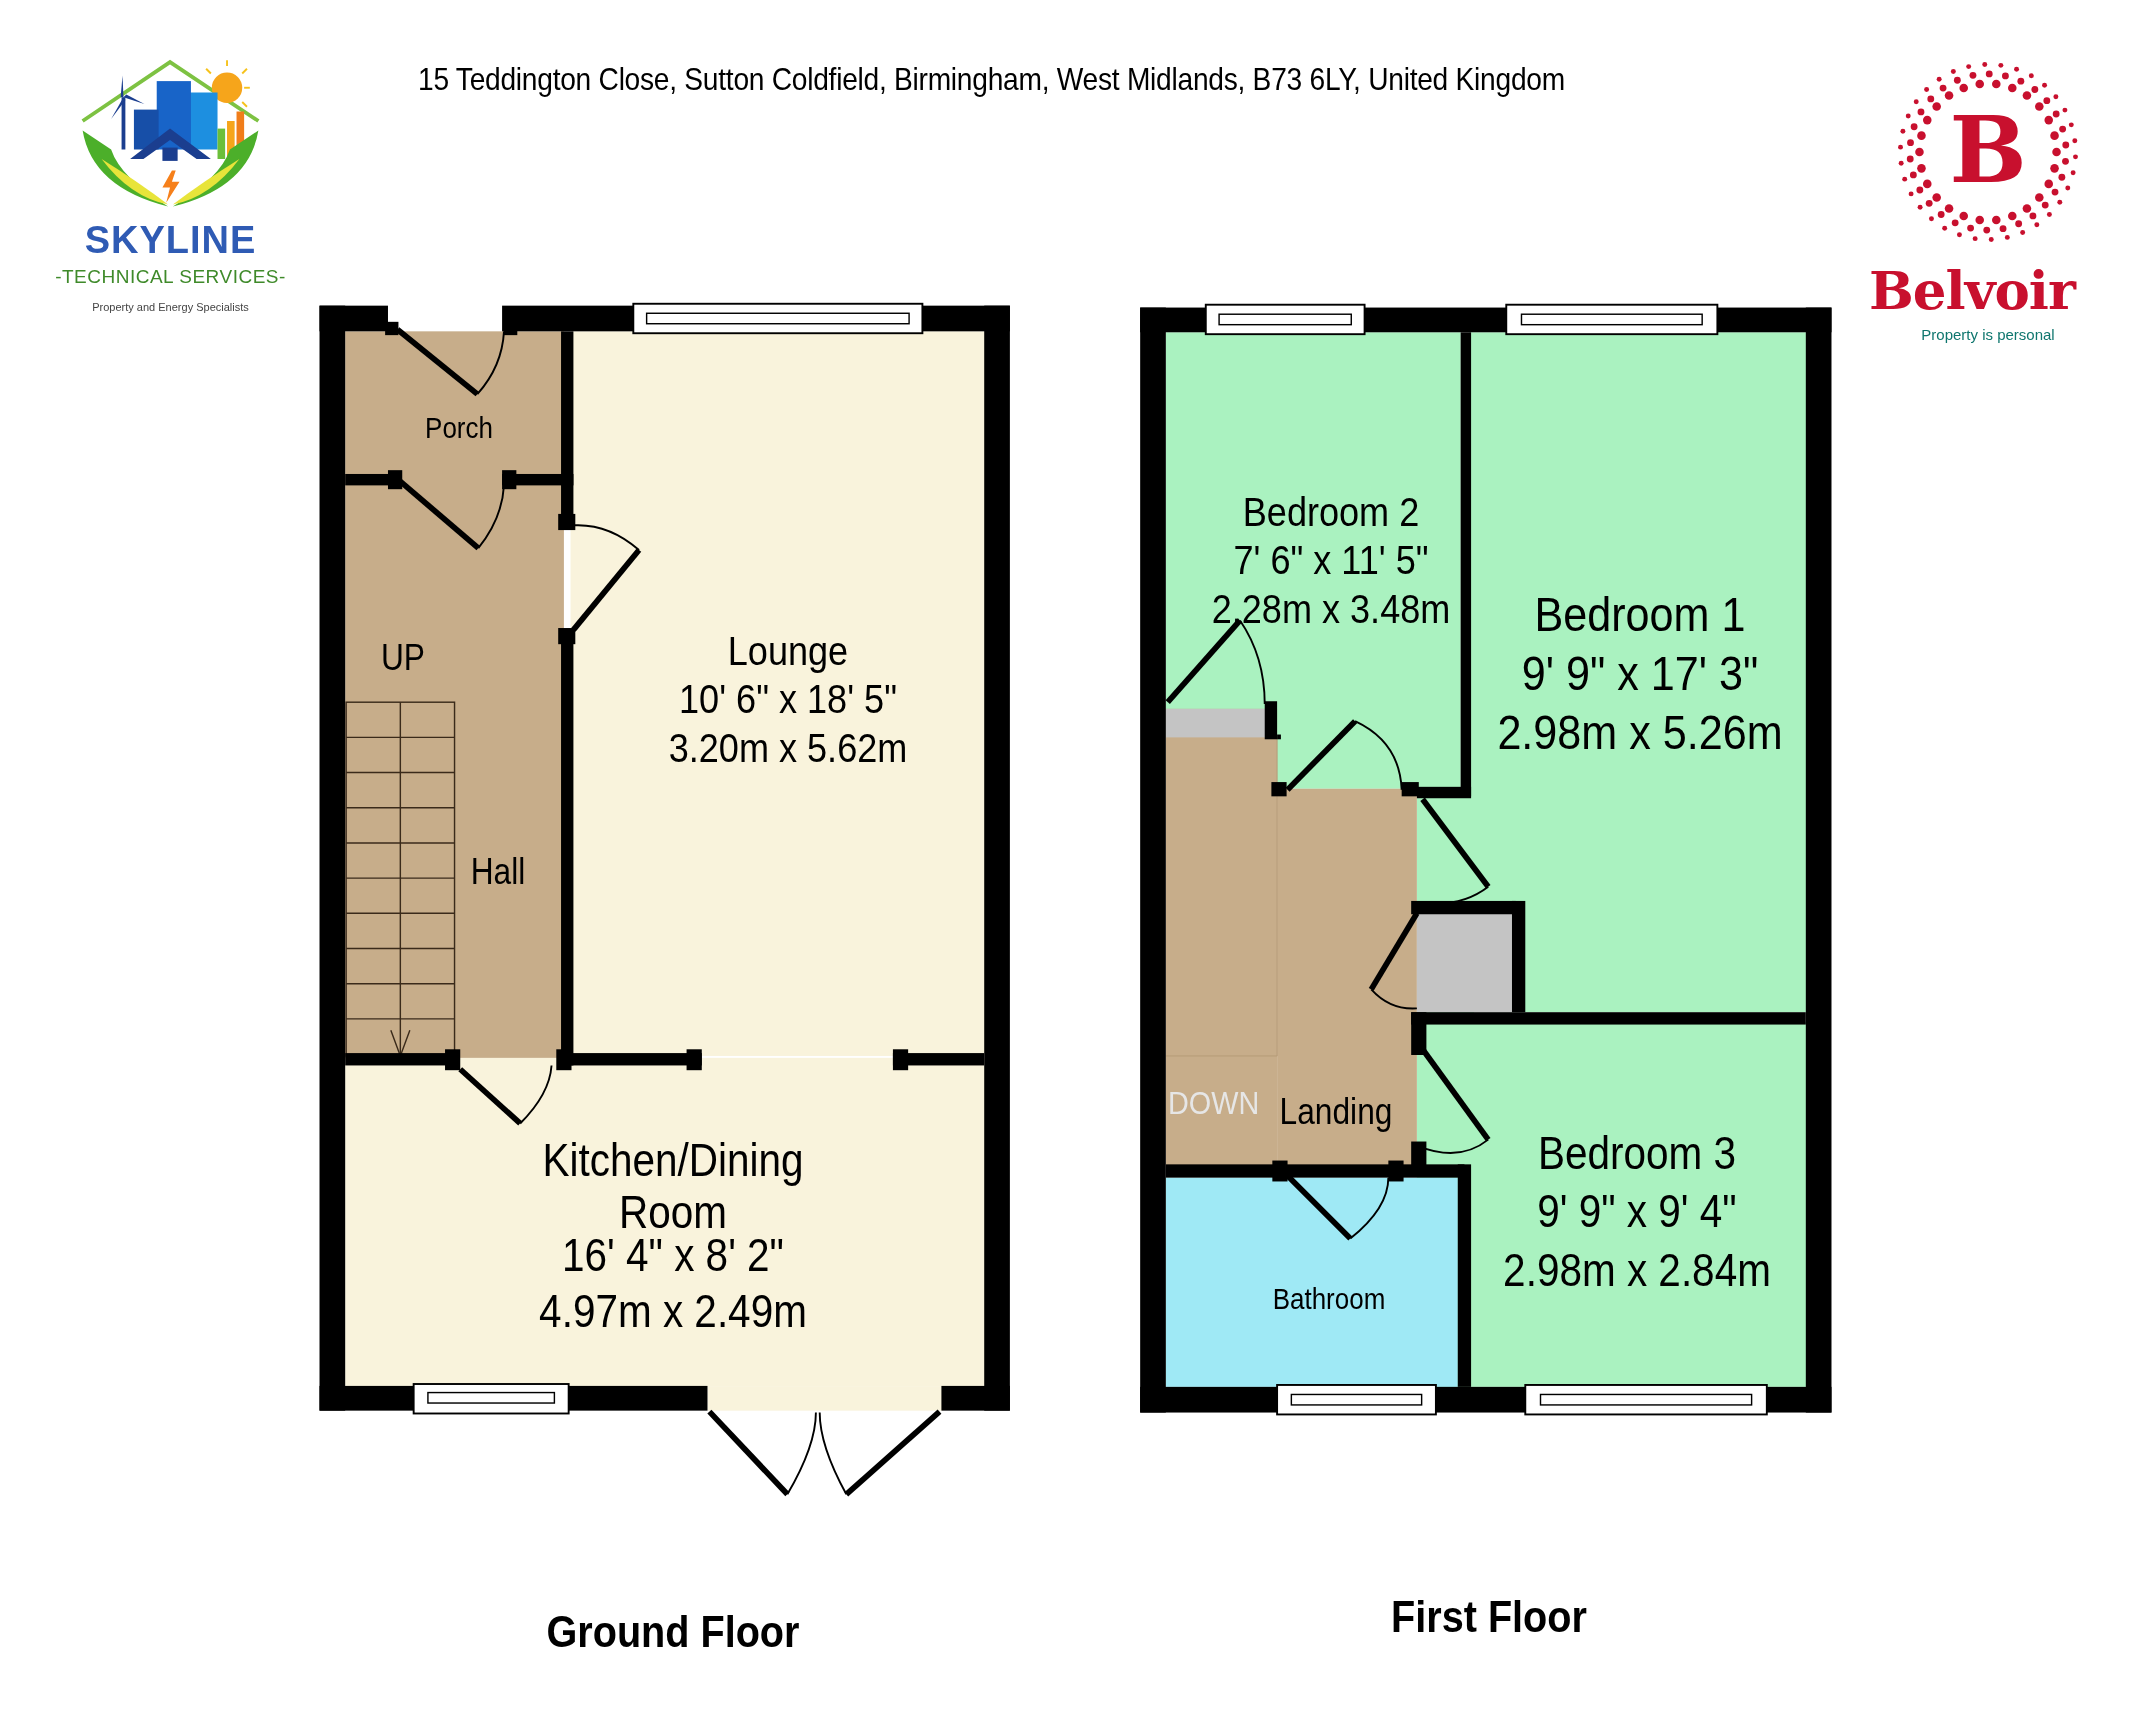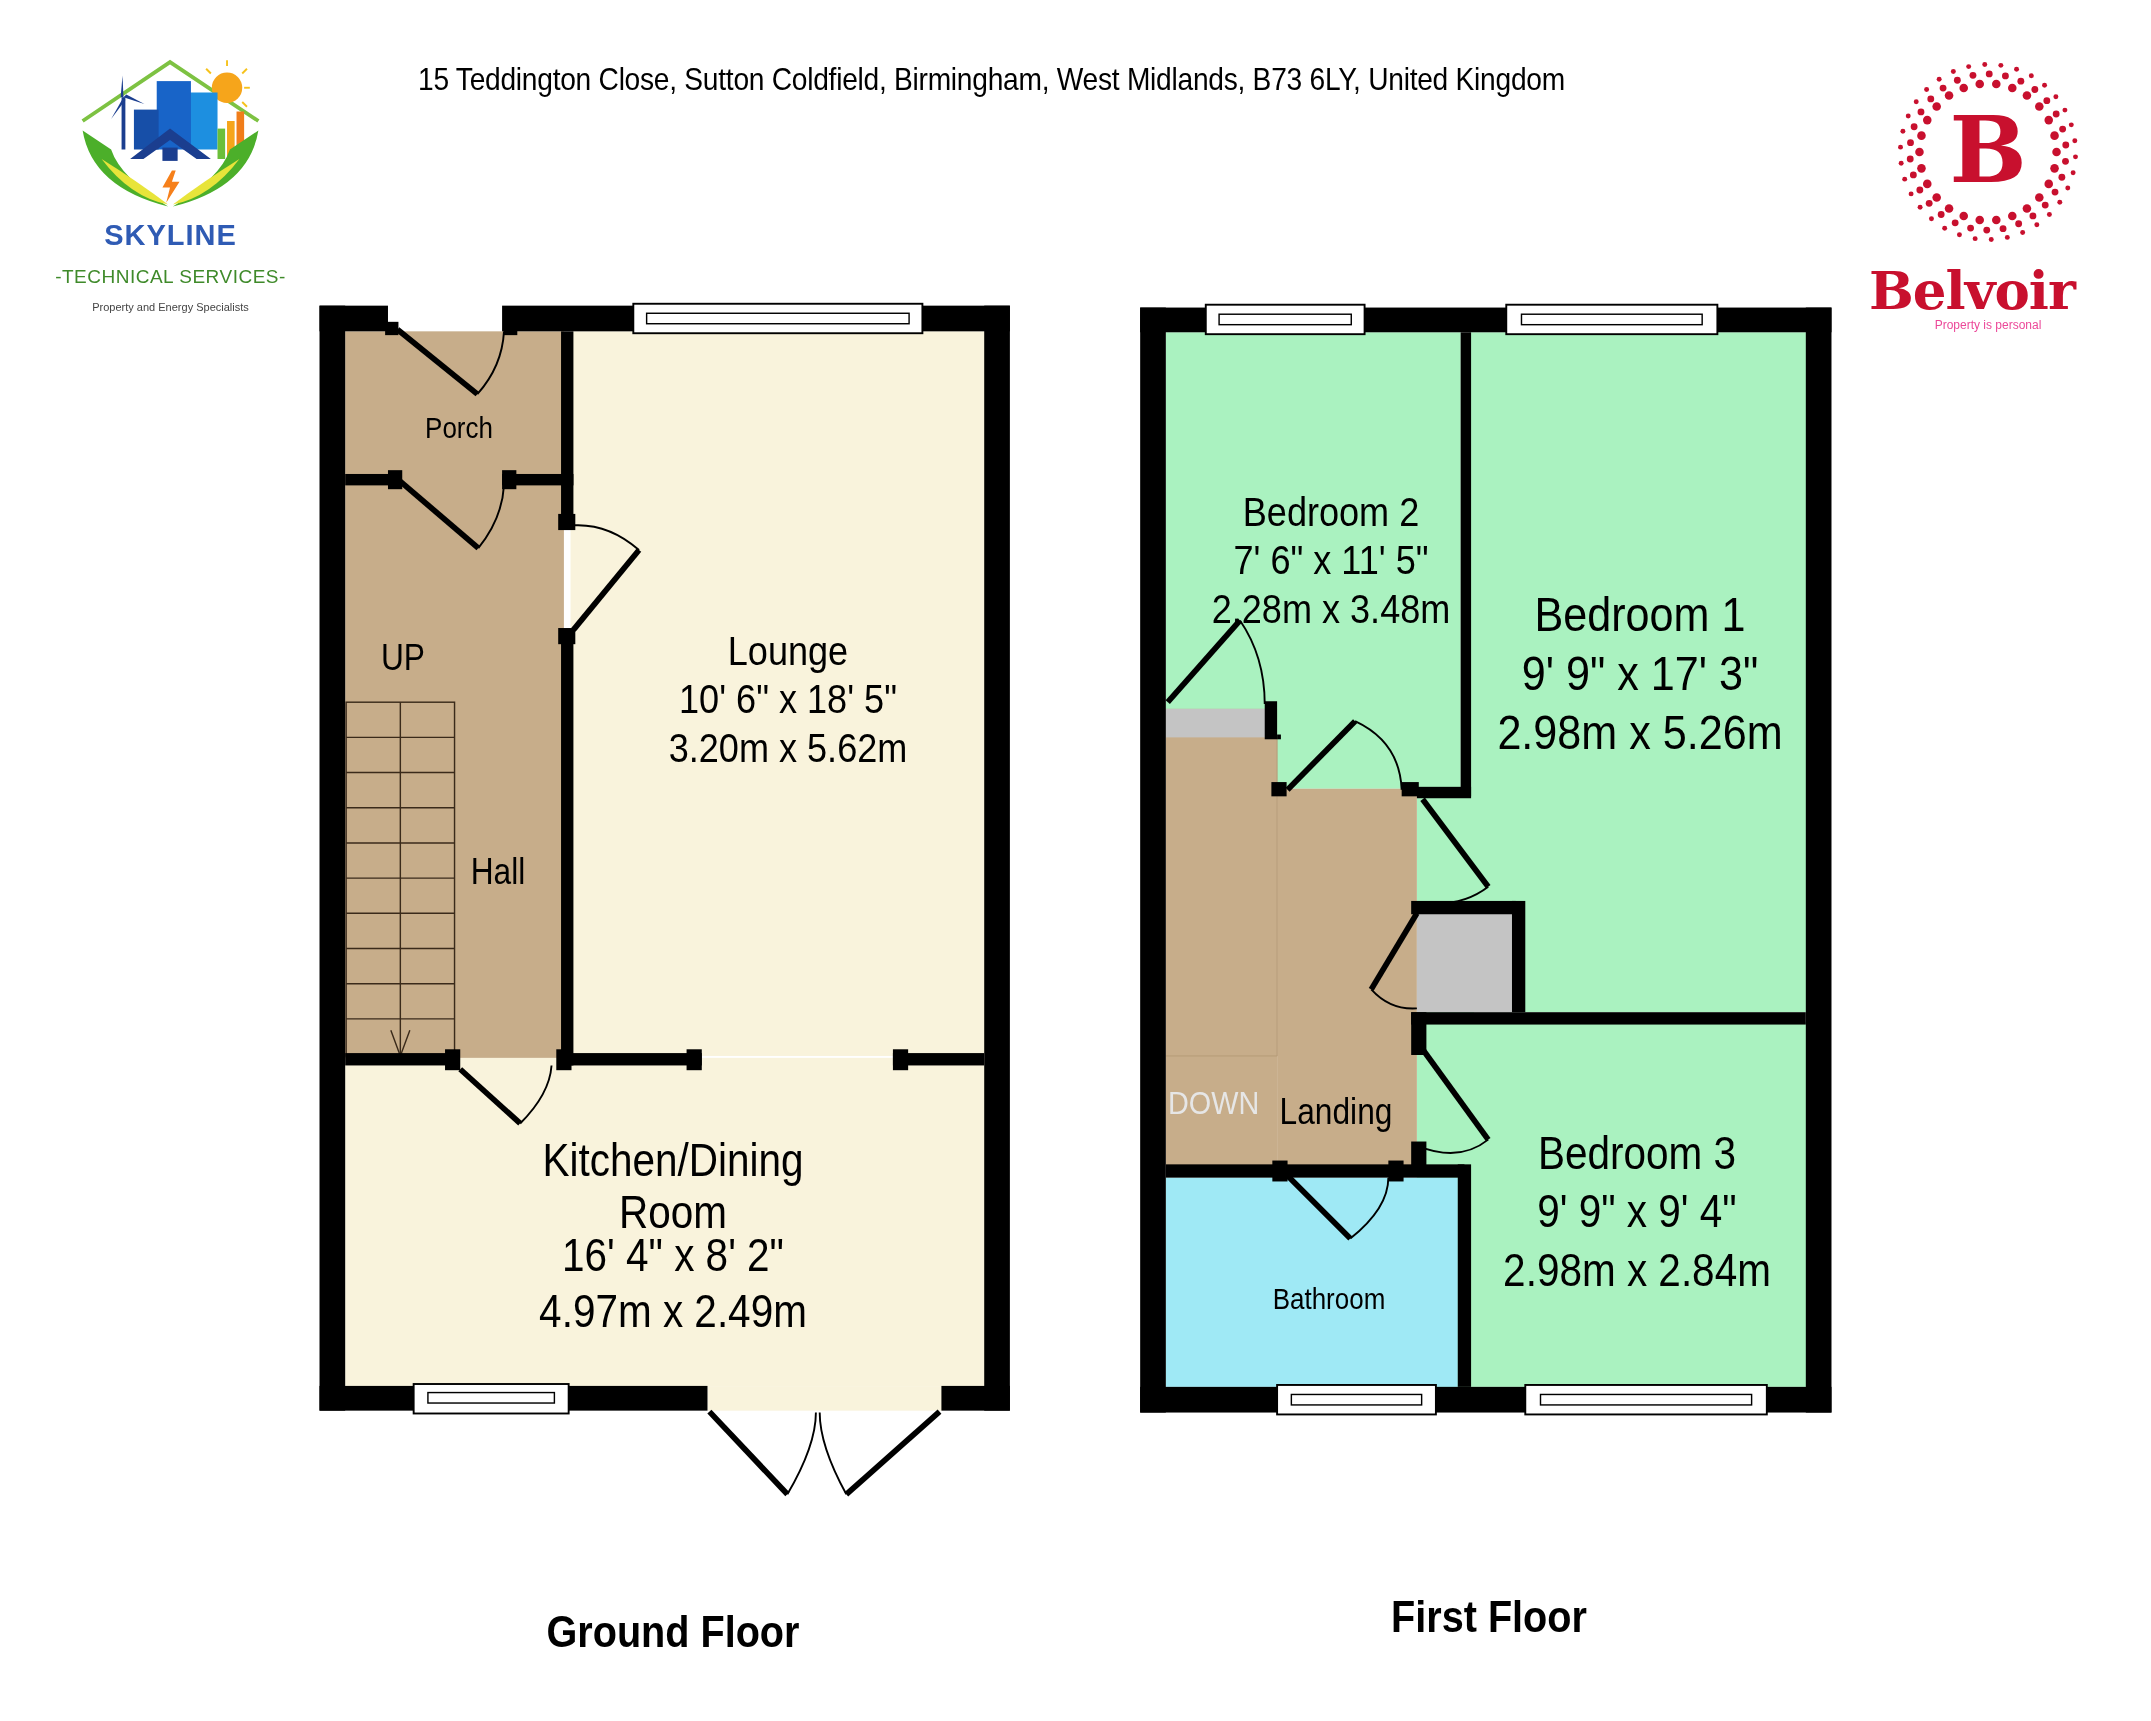--- a/index.html
+++ b/index.html
@@ -6,26 +6,26 @@
   body { width:2151px; height:1722px; position:relative; overflow:hidden; font-family:"Liberation Sans", sans-serif; color:#000; }
   .abs { position:absolute; }
   .title { left:418px; top:61px; font-size:32px; letter-spacing:-0.3px; transform:scaleX(0.88); transform-origin:left top; white-space:nowrap; }
   .plan-svg { position:absolute; left:0; top:0; }
   .lbl { position:absolute; text-align:center; white-space:nowrap; transform:translateX(-50%) scaleX(0.88); line-height:1.18; }
   .lbl span { display:block; }
   .floor-title { position:absolute; font-weight:bold; font-size:44px; transform:translateX(-50%) scaleX(0.9); white-space:nowrap; }
   
   .skyline { left:54px; top:45px; width:233px; height:262px; }
   .skyline-text { position:absolute; left:0; width:233px; text-align:center; }
-  .sk-name { top:174px; font-size:29px; font-weight:bold; color:#2f5bb4; letter-spacing:1px;text-align:center; }
+  .sk-name { top:174px; font-size:38px; font-weight:bold; color:#2f5bb4; letter-spacing:1px;text-align:center; }
   .sk-sub { top:221px; font-size:19px; color:#3f8a2a; letter-spacing:0.5px; }
   .sk-tag { top:240px; font-size:11px; color:#444;margin-top:16px; }
   .belvoir { left:1869px; top:52px; width:238px; height:304px; }
   .bv-name { position:absolute; left:0; width:238px; top:207px; font-family:"DejaVu Serif", serif; font-weight:bold; font-size:53px; color:#c8102e; letter-spacing:-1px; }
-  .bv-tag { position:absolute; left:0; width:238px; top:266px; text-align:center; font-size:12px; color:#ec4899; }
+  .bv-tag { position:absolute; left:0; width:238px; top:274px; text-align:center; font-size:15px; color:#0f766e; }
 </style>
 </head>
 <body>
 
 <div class="abs title">15 Teddington Close, Sutton Coldfield, Birmingham, West Midlands, B73 6LY, United Kingdom</div>
 
 <div class="abs skyline">
   <svg width="233" height="171" viewBox="0 0 245 180">
     <polyline points="30,80 122,18 215,80" fill="none" stroke="#7dc242" stroke-width="4"></polyline>
     <circle cx="182" cy="45" r="16" fill="#f6a51b"></circle>

